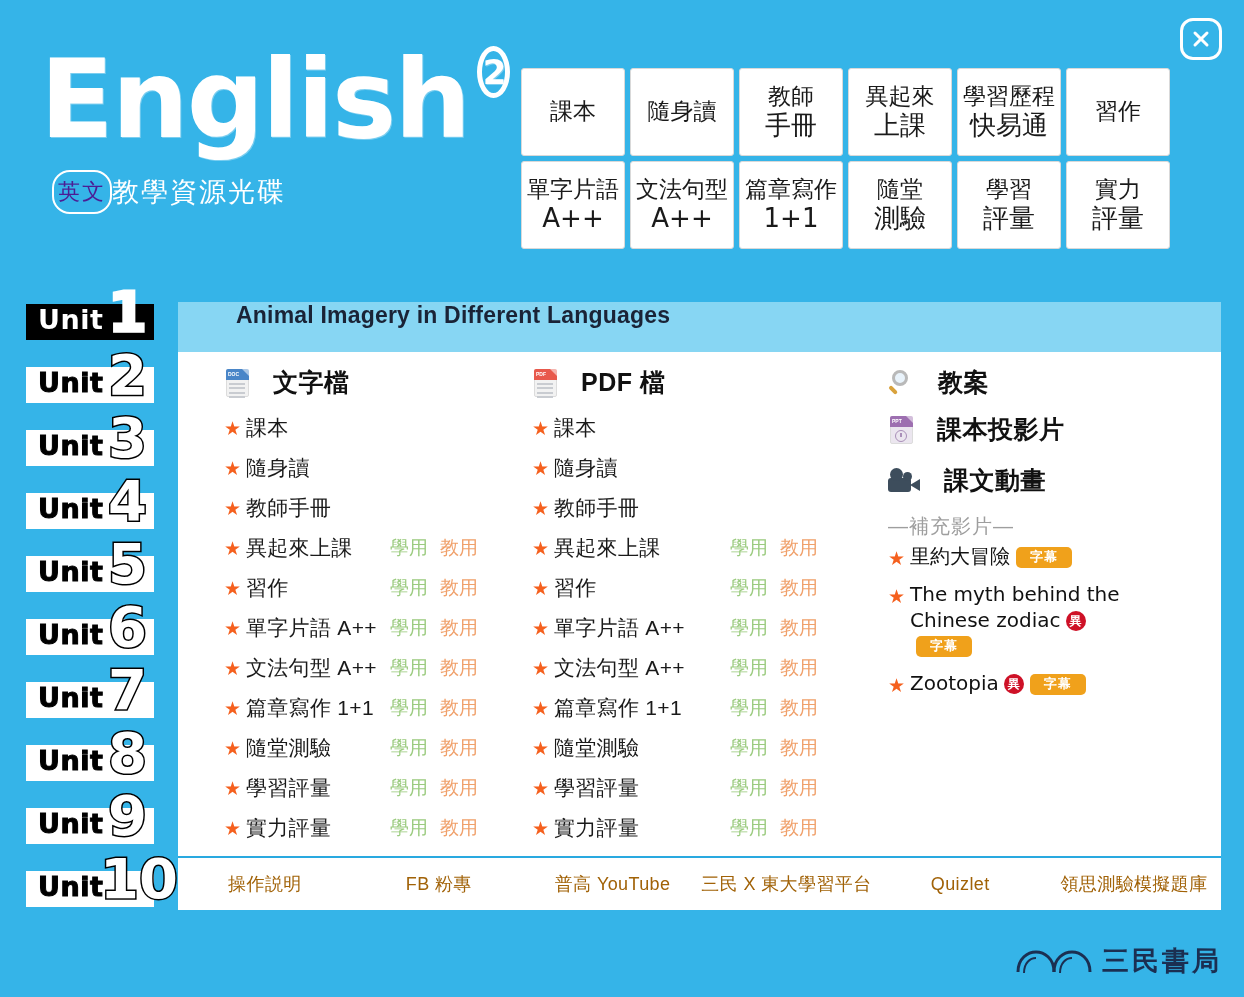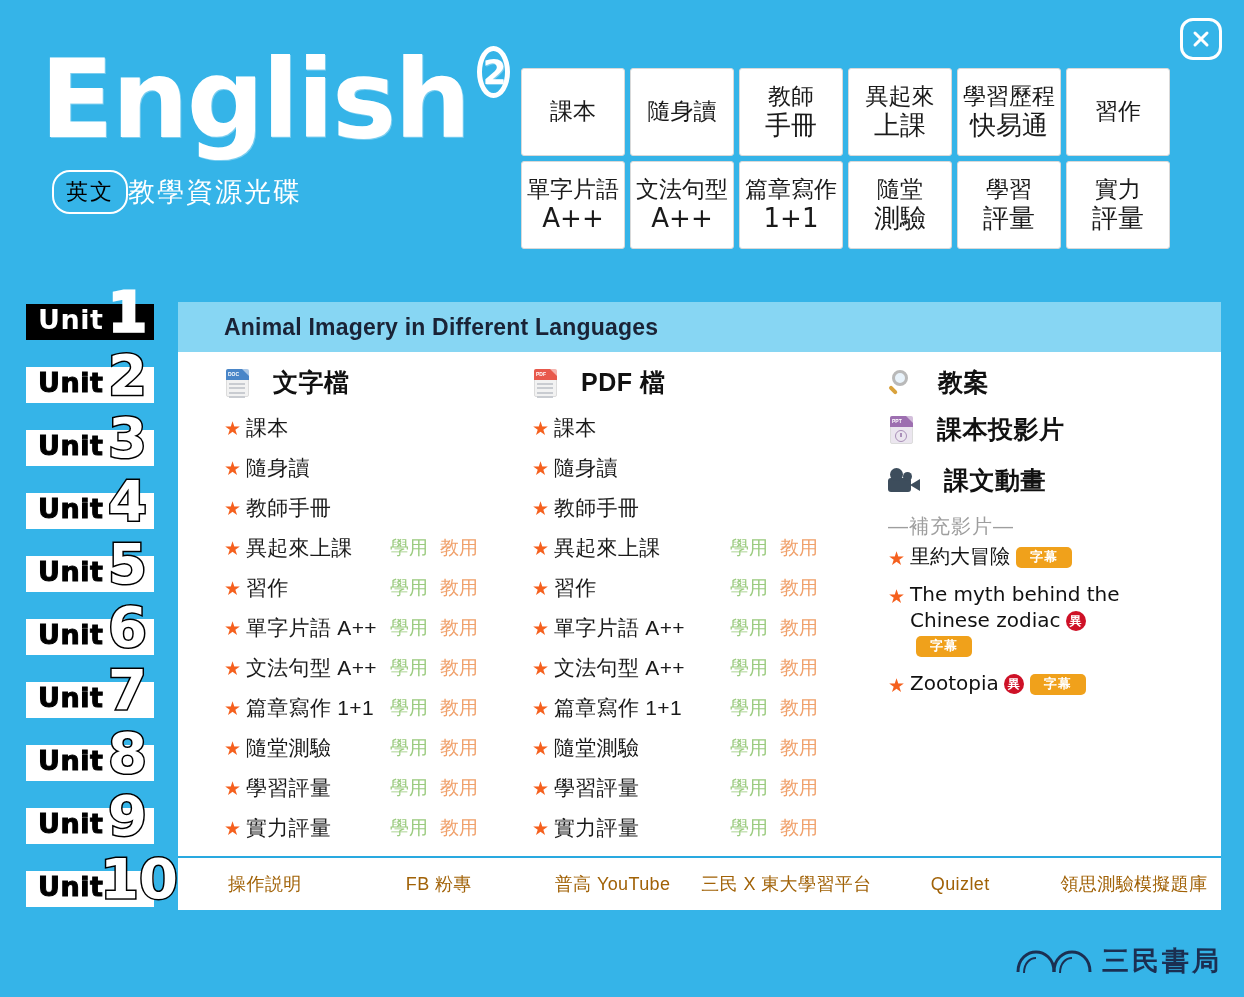--- a/index.html
+++ b/index.html
@@ -32,22 +32,22 @@
     text-shadow:1px 1px 0 rgba(255,255,255,.35);
   }
   #brand-vol{
     display:inline-flex;align-items:center;justify-content:center;
     width:52px;height:52px;border:5px solid #ffffff;border-radius:50%;
     font-size:34px;font-weight:bold;color:#ffffff;margin-left:8px;margin-bottom:10px;
     box-sizing:border-box;
   }
   #brand-sub{display:flex;align-items:center;margin-top:16px;margin-left:12px;}
   #brand-subject{
-    border:2.5px solid #ffffff;border-radius:18px;color:#000000;
-    font-size:22px;padding:5px 12px;letter-spacing:2px;
+    border:2.5px solid #ffffff;border-radius:18px;color:#4c1d95;
+    font-size:22px;padding:5px 4px;letter-spacing:2px;
     font-family:"DejaVu Sans",sans-serif;
   }
   #brand-tagline{
     color:#ffffff;font-size:27px;letter-spacing:2px;
     font-family:"DejaVu Sans",sans-serif;
   }
 
   
   #topmenu{
     position:absolute;left:521px;top:68px;
@@ -88,22 +88,22 @@
   }
   .unit-item.active .unit-num{color:#ffffff;-webkit-text-stroke:3px #ffffff;}
   .unit-item[data-wide="true"] .unit-num{left:100px;}
 
   
   #panel{
     position:absolute;left:178px;top:302px;width:1043px;height:608px;
     background:#ffffff;box-sizing:border-box;
   }
   #panel-header{
-    height:50px;background:#87D6F3;display:flex;align-items:center;
-    padding-left:46px;box-sizing:border-box;
+    height:50px;background:#87D6F3;display:flex;
+    padding-left:58px;box-sizing:border-box;
   }
   #panel-title{
     font-size:23px;font-weight:bold;color:#1a2336;letter-spacing:.2px;
   }
   #panel-body{
     display:flex;padding:14px 0 0 0;height:504px;box-sizing:border-box;
   }
   .col{box-sizing:border-box;}
   .col-a{width:330px;padding-left:46px;}
   .col-b{width:340px;padding-left:24px;}

